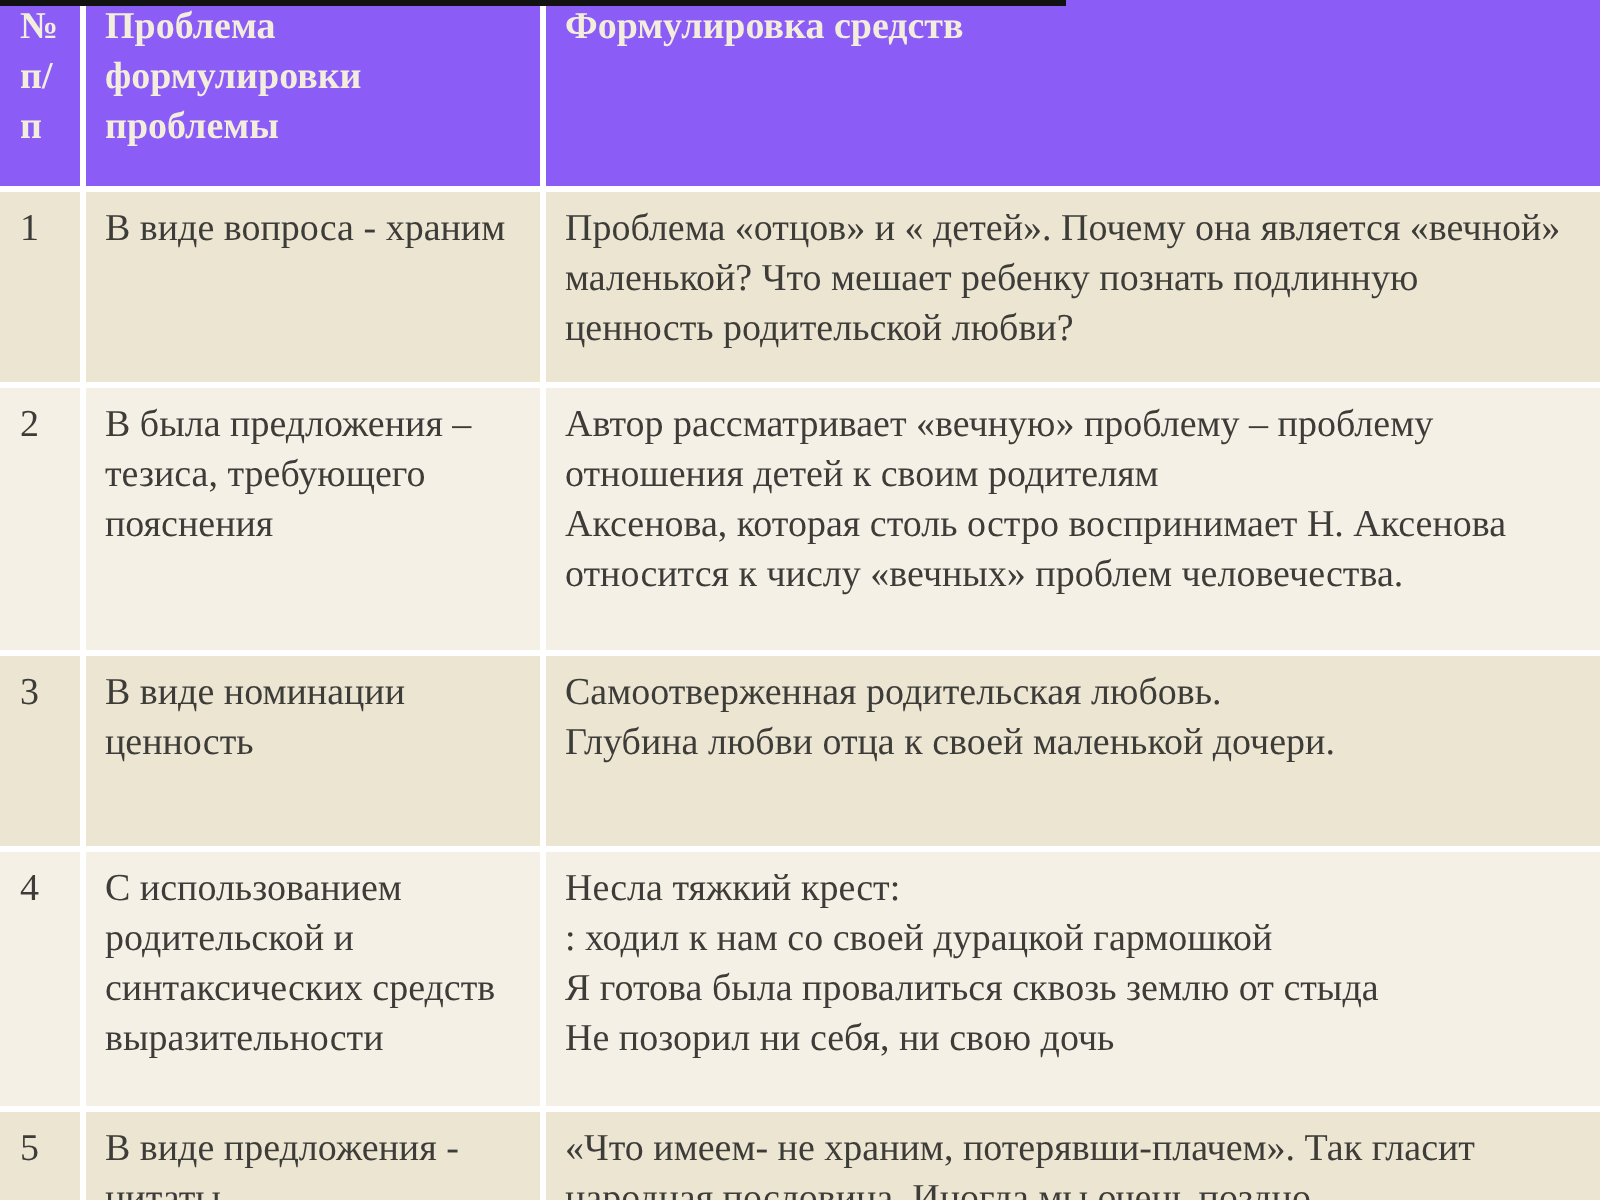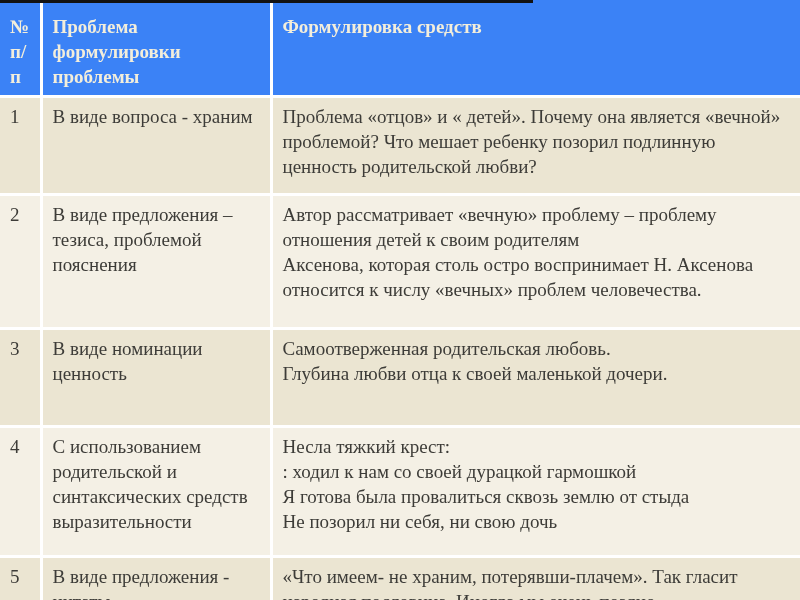--- a/index.html
+++ b/index.html
@@ -46,24 +46,24 @@
   .problems-table tr > *:first-child { border-left: none; }
   .problems-table tr > *:last-child  { border-right: none; }
   .problems-table tr:first-child > * { border-top: none; }
   .problems-table tr:last-child > *  { border-bottom: none; }
 
   .col-num    { width: 41px; }
   .col-method { width: 230px; }
   .col-form   { width: 529px; }
 
   .header-row th {
-    background: #3b82f6;
+    background: #8b5cf6;
     color: #f3eedb;
     font-weight: 600;
-    padding-top: 14px;
+    padding-top: 1px;
   }
   .row-odd  td { background: #ebe5d2; }
   .row-even td { background: #f4f0e5; }
 
   .cell-num {
     padding-left: 9px;
     padding-right: 4px;
   }
   .row-h      { height: 94px; }
   .row-1      { height: 98px; }
@@ -88,26 +88,26 @@
     <tbody>
         <tr class="header-row row-h">
       <th class="cell-num">№ п/п</th>
       <th>Проблема формулировки проблемы</th>
       <th>Формулировка средств</th>
     </tr>
 
     <tr class="row-odd row-1">
       <td class="cell-num">1</td>
       <td>В виде вопроса - храним</td>
-      <td>Проблема «отцов» и « детей». Почему она является «вечной» проблемой? Что мешает ребенку позорил подлинную ценность родительской любви?</td>
+      <td>Проблема «отцов» и « детей». Почему она является «вечной» маленькой? Что мешает ребенку познать подлинную ценность родительской любви?</td>
     </tr>
 
     <tr class="row-even row-2">
       <td class="cell-num">2</td>
-      <td>В виде предложения – тезиса, проблемой пояснения</td>
+      <td>В была предложения – тезиса, требующего пояснения</td>
       <td>Автор рассматривает «вечную» проблему – проблему отношения детей к своим родителям
 Аксенова, которая столь остро воспринимает Н. Аксенова относится к числу «вечных» проблем человечества.</td>
     </tr>
 
     <tr class="row-odd row-3">
       <td class="cell-num">3</td>
       <td>В виде номинации ценность</td>
       <td>Самоотверженная родительская любовь.
 Глубина любви отца к своей маленькой дочери.</td>
     </tr>

